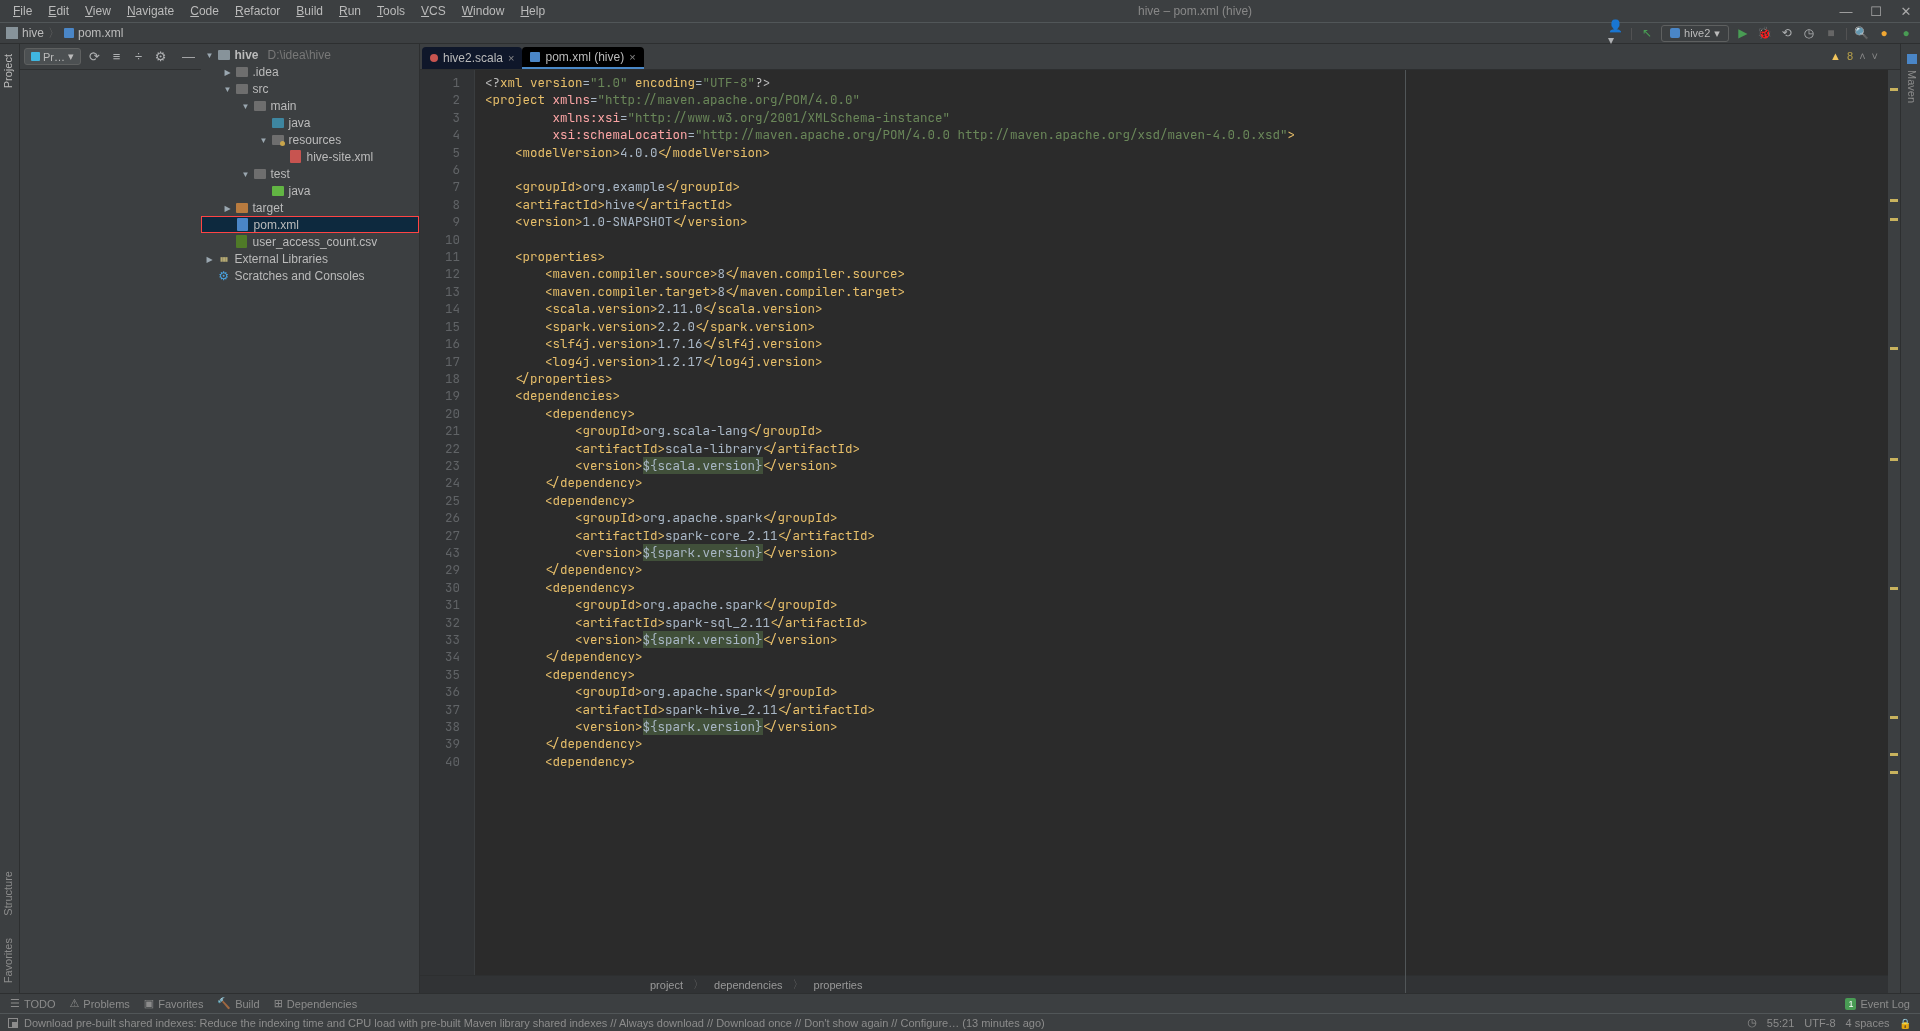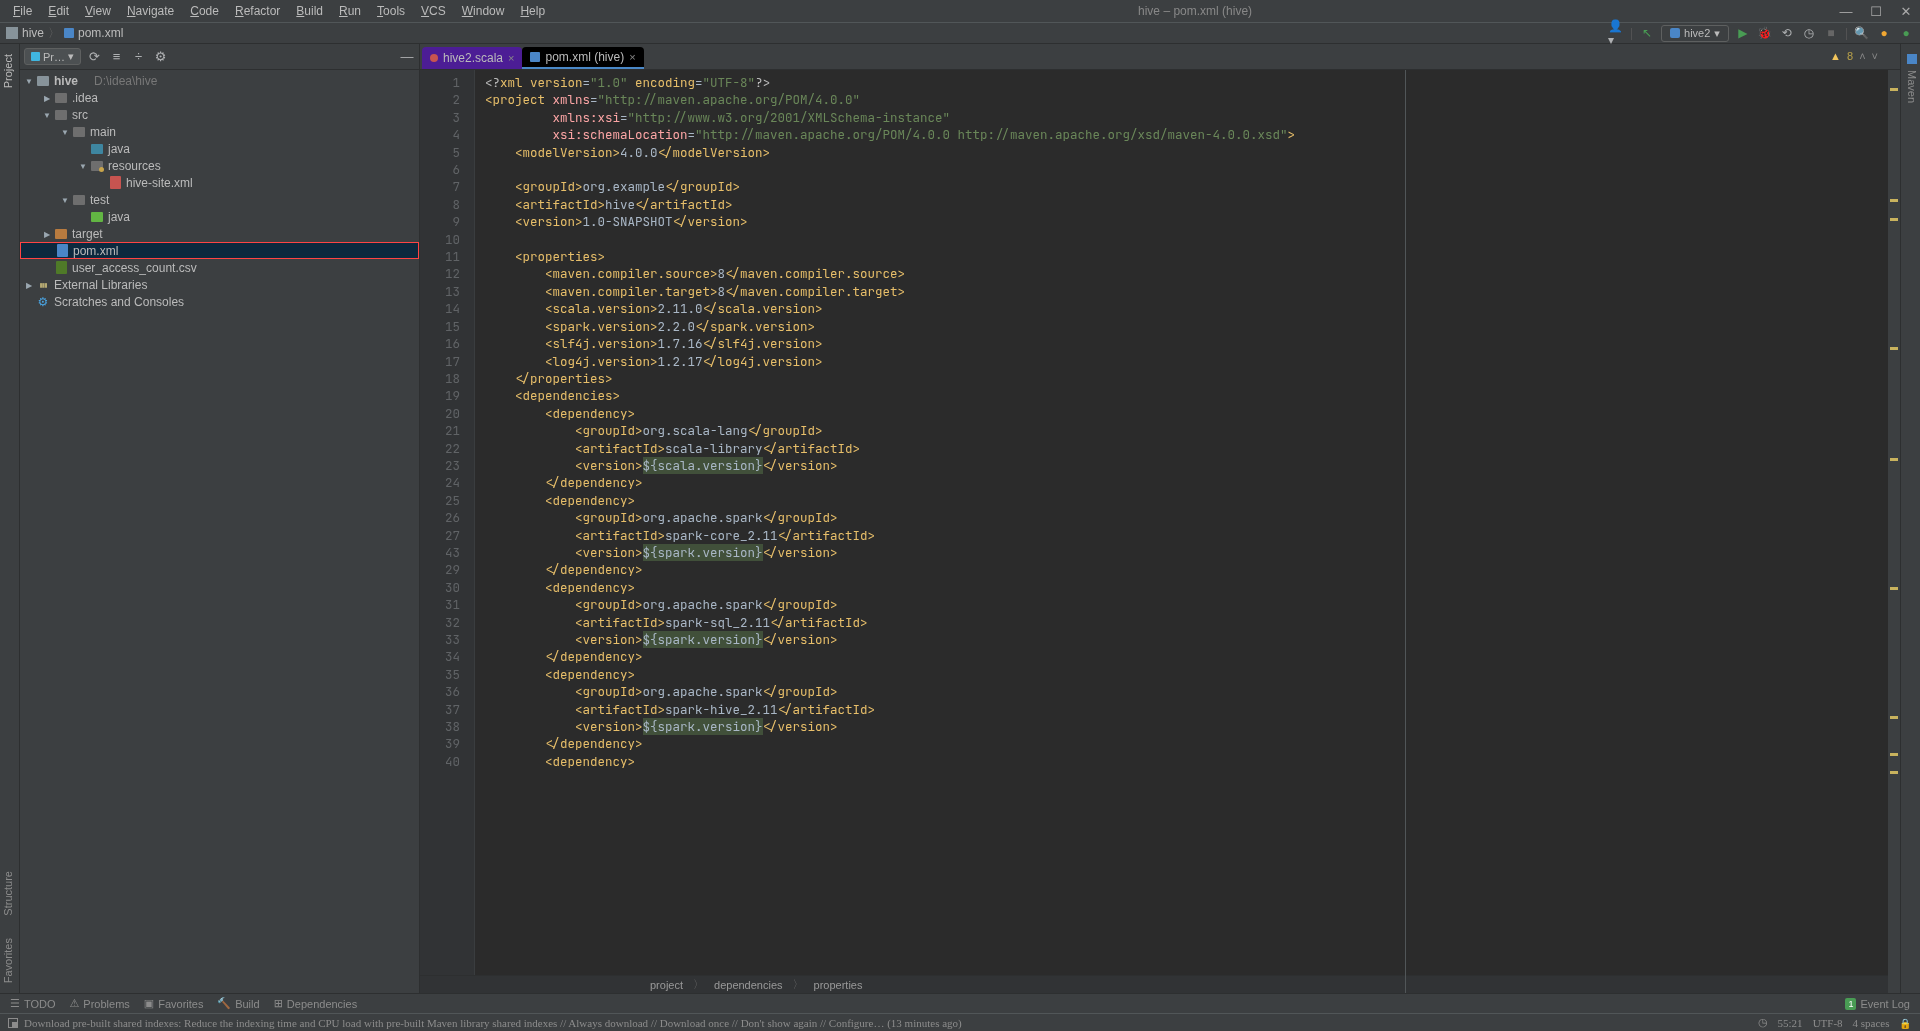--- a/index.html
+++ b/index.html
@@ -34,51 +34,51 @@
 .left-rail { width: 20px; background: #3c3f41; border-right: 1px solid #2d2f30; display: flex; flex-direction: column; justify-content: space-between; padding: 4px 0; }
 .left-rail .vtab { writing-mode: vertical-rl; transform: rotate(180deg); font-size: 11px; color: #8c8c8c; padding: 6px 2px; text-align: center; }
 .left-rail .vtab.active { color: #bbb; }
 .left-rail .bottom { display: flex; flex-direction: column; gap: 10px; }
 
 
 .right-rail { width: 20px; background: #3c3f41; border-left: 1px solid #2d2f30; display: flex; flex-direction: column; padding: 4px 0; }
 .right-rail .vtab { writing-mode: vertical-rl; font-size: 11px; color: #8c8c8c; padding: 6px 2px; }
 
 
-.project-panel { width: 400px; background: #3c3f41; border-right: 1px solid #2d2f30; display: flex; flex-direction: column; }
+.project-panel { width: 400px; background: #3c3f41; border-right: 1px solid #2d2f30; display: flex; flex-direction: row; }
 .project-header { height: 26px; border-bottom: 1px solid #2d2f30; display: flex; align-items: center; padding: 0 4px; gap: 6px; }
 .project-header .ph-btn { background: #4c5052; border: 1px solid #5e6060; border-radius: 3px; padding: 1px 6px; font-size: 11px; display: flex; align-items: center; gap: 3px; }
 .project-header .ph-btn .sq { width: 9px; height: 9px; background: #40b6e0; display: inline-block; border-radius: 1px; }
 .project-header .ic { width: 16px; height: 16px; display: inline-flex; align-items: center; justify-content: center; color: #afb1b3; font-size: 13px; }
 .tree { flex: 1; overflow: auto; padding: 2px 0; font-size: 12px; }
 .tree .node { display: flex; align-items: center; height: 17px; padding-right: 6px; white-space: nowrap; }
 .tree .node .arrow { width: 10px; text-align: center; color: #9aa7b0; font-size: 9px; }
 .tree .node .arrow.closed::before { content: "▶"; font-size: 8px; }
 .tree .node .arrow.open::before { content: "▼"; font-size: 8px; }
 .tree .node .icon { width: 14px; height: 14px; margin: 0 4px 0 2px; display: inline-flex; align-items: center; justify-content: center; }
 .tree .node.selected { background: #0d293e; border: 1px solid #ff4444; }
-.tree .node .muted { color: #787878; margin-left: 16px; }
+.tree .node .muted { color: #787878; margin-left: 9px; }
 .i-dir { background: #87939a; width: 12px; height: 10px; border-radius: 1px; }
 .i-dir-gray { background: #6e6e6e; width: 12px; height: 10px; border-radius: 1px; }
 .i-dir-blue { background: #3e86a0; width: 12px; height: 10px; border-radius: 1px; }
 .i-dir-green { background: #62b543; width: 12px; height: 10px; border-radius: 1px; }
 .i-dir-orange { background: #b87b3f; width: 12px; height: 10px; border-radius: 1px; }
 .i-dir-resources { background: #6e6e6e; width: 12px; height: 10px; border-radius: 1px; position: relative; }
 .i-dir-resources::after { content: ""; position: absolute; width: 5px; height: 5px; background: #c9a54b; border-radius: 50%; right: -1px; bottom: -1px; }
 .i-xml { background: #c75450; width: 11px; height: 13px; border-radius: 1px; }
 .i-m { background: #4a86c7; width: 11px; height: 13px; border-radius: 1px; }
 .i-csv { background: #4f7a28; width: 11px; height: 13px; border-radius: 1px; }
 .i-lib { width: 12px; height: 12px; color: #b6aa73; }
 .i-lib::before { content: "▮▮▮"; font-size: 6px; letter-spacing: -1px; }
 .i-scratch::before { content: "⚙"; color: #4aa3e0; font-size: 12px; }
 
 
 .editor-area { flex: 1; background: #2b2b2b; display: flex; flex-direction: column; position: relative; }
 .tabs { height: 26px; background: #3c3f41; display: flex; align-items: flex-end; padding: 0 2px; border-bottom: 1px solid #2d2f30; }
-.tab { height: 22px; display: flex; align-items: center; gap: 5px; padding: 0 8px; background: #4c1d95; color: #bbb; border-top-left-radius: 4px; border-top-right-radius: 4px; font-size: 12px; }
+.tab { height: 22px; display: flex; align-items: center; gap: 5px; padding: 0 8px; background: #0f172a; color: #bbb; border-top-left-radius: 4px; border-top-right-radius: 4px; font-size: 12px; }
 .tab.active { background: #000000; border-bottom: 2px solid #4a88c7; }
 .tab .dot { width: 8px; height: 8px; border-radius: 50%; background: #c75450; display: inline-block; }
 .tab .mblue { width: 10px; height: 10px; background: #4a86c7; border-radius: 1px; display: inline-block; }
 .tab .close { color: #888; font-size: 11px; }
 
 .editor-body { display: flex; flex: 1; overflow: hidden; font-family: "JetBrains Mono","Consolas",monospace; font-size: 12.5px; }
 .gutter { width: 55px; background: #313335; color: #606366; text-align: right; padding: 4px 14px 4px 0; line-height: 17.4px; border-right: 1px solid #3a3d3f; position: relative; }
 .code { flex: 1; padding: 4px 0 4px 10px; line-height: 17.4px; white-space: pre; overflow: auto; color: #a9b7c6; position: relative; }
 .code .tag { color: #e8bf6a; }
 .code .attr { color: #fca5a5; }
@@ -101,21 +101,21 @@
 .editor-crumbs .sep { color: #666; }
 
 
 .bottom-tools { height: 20px; background: #3c3f41; border-top: 1px solid #2d2f30; display: flex; align-items: center; padding: 0 10px; gap: 14px; justify-content: space-between; }
 .bottom-tools .left { display: flex; gap: 14px; }
 .bottom-tools .item { display: flex; align-items: center; gap: 4px; font-size: 11px; color: #8c8c8c; cursor: default; }
 .bottom-tools .right { display: flex; align-items: center; gap: 6px; }
 .bottom-tools .badge { background: #499c54; color: #fff; font-size: 9px; padding: 1px 3px; border-radius: 2px; }
 
 
-.statusbar { height: 18px; background: #3c3f41; display: flex; align-items: center; padding: 0 8px; justify-content: space-between; font-size: 11px; color: #8c8c8c; border-top: 1px solid #515658; font-family: Liberation Serif, serif; }
+.statusbar { height: 18px; background: #3c3f41; display: flex; align-items: center; padding: 0 8px; justify-content: space-between; font-size: 11px; color: #8c8c8c; border-top: 1px solid #515658; }
 .statusbar .left { display: flex; align-items: center; gap: 6px; overflow: hidden; flex: 1; }
 .statusbar .right { display: flex; align-items: center; gap: 10px; }
 .statusbar .sq { width: 10px; height: 10px; border: 1px solid #8c8c8c; display: inline-block; position: relative; }
 .statusbar .sq::after { content: ""; position: absolute; width: 5px; height: 5px; bottom: 0; right: 0; background: #8c8c8c; }
 .lock::before { content: "🔒"; font-size: 10px; }
 </style>
 </head>
 <body>
 
 <div class="titlebar">

